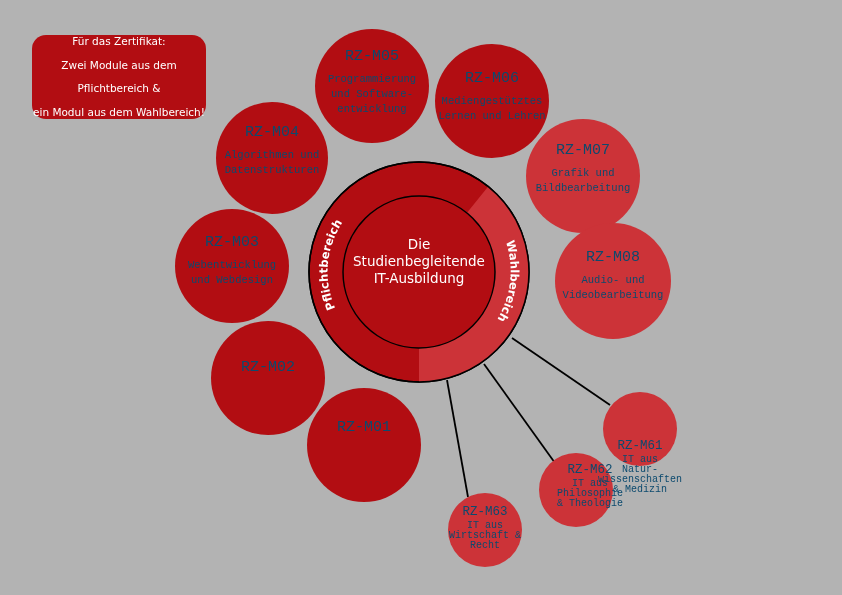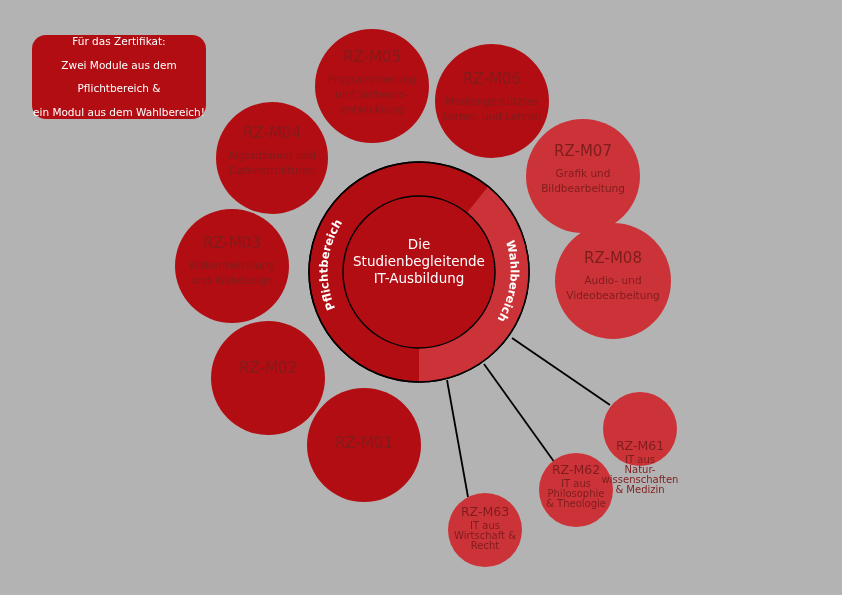--- a/index.html
+++ b/index.html
@@ -1,19 +1,19 @@
 <!DOCTYPE html>
 <html><head>
 <meta charset="utf-8">
 <style>
   html, body { margin:0; padding:0; }
   body { width:842px; height:595px; background:#b3b3b3; position:relative; overflow:hidden; font-family:"DejaVu Sans", sans-serif; }
   svg { position:absolute; left:0; top:0; }
   .note { position:absolute; left:32px; top:35px; width:174px; height:84px; background:#b20d12; border-radius:14px; color:#fff; font-size:10.5px; line-height:13.5px; text-align:center; display:flex; flex-direction:column; justify-content:space-between; }
-  .mod { position:absolute; border-radius:50%; color:#7f1d1d; text-align:center; display:flex; flex-direction:column; align-items:center; justify-content:center; box-sizing:border-box; }
+  .mod { position:absolute; border-radius:50%; color:#0c4a6e; text-align:center; display:flex; flex-direction:column; align-items:center; justify-content:center; box-sizing:border-box;font-family:Liberation Mono, monospace; }
   .mod .code { font-size:15px; line-height:18px; margin-bottom:6px; }
   .mod .title { font-size:10.5px; line-height:15px; white-space:pre-line; }
   .small .code { font-size:12.5px; line-height:14px; margin-bottom:2px; }
   .small .title { font-size:10px; line-height:10px; }
   .center-title { position:absolute; left:343px; top:236px; width:152px; text-align:center; color:#fff; font-weight:normal; font-size:13.5px; line-height:17px; white-space:pre-line; }
 </style>
 </head>
 <body>
 
 <svg width="842" height="595">
@@ -52,21 +52,21 @@
   <div>Für das Zertifikat:</div>
   <div>Zwei Module aus dem</div>
   <div>Pflichtbereich &amp;</div>
   <div>ein Modul aus dem Wahlbereich!</div>
 </div>
 
 <div class="center-title">Die
 Studienbegleitende
 IT-Ausbildung</div>
 
-<div class="mod" style="left:307px;top:387px;width:114px;height:114px;padding-top:4px;">
+<div class="mod" style="left:307px;top:372px;width:114px;height:114px;padding-top:4px;">
   <div class="code">RZ-M01</div>
 </div>
 <div class="mod" style="left:211px;top:321px;width:114px;height:114px;padding-bottom:14px;">
   <div class="code">RZ-M02</div>
 </div>
 <div class="mod" style="left:175px;top:209px;width:114px;height:114px;padding-bottom:10px;">
   <div class="code">RZ-M03</div>
   <div class="title">Webentwicklung
 und Webdesign</div>
 </div>
@@ -96,21 +96,21 @@
   <div class="title">Audio- und
 Videobearbeitung</div>
 </div>
 <div class="mod small" style="left:603px;top:392px;width:74px;height:74px;padding-bottom:4px;margin-top:40px;">
   <div class="code">RZ-M61</div>
   <div class="title">IT aus
 Natur-
 wissenschaften
 &amp; Medizin</div>
 </div>
-<div class="mod small" style="left:539px;top:453px;width:74px;height:74px;padding-bottom:8px;">
+<div class="mod small" style="left:553px;top:453px;width:74px;height:74px;padding-bottom:8px;">
   <div class="code">RZ-M62</div>
   <div class="title">IT aus Philosophie
 &amp; Theologie</div>
 </div>
 <div class="mod small" style="left:448px;top:493px;width:74px;height:74px;padding-bottom:4px;">
   <div class="code">RZ-M63</div>
   <div class="title">IT aus
 Wirtschaft &amp;
 Recht</div>
 </div>

